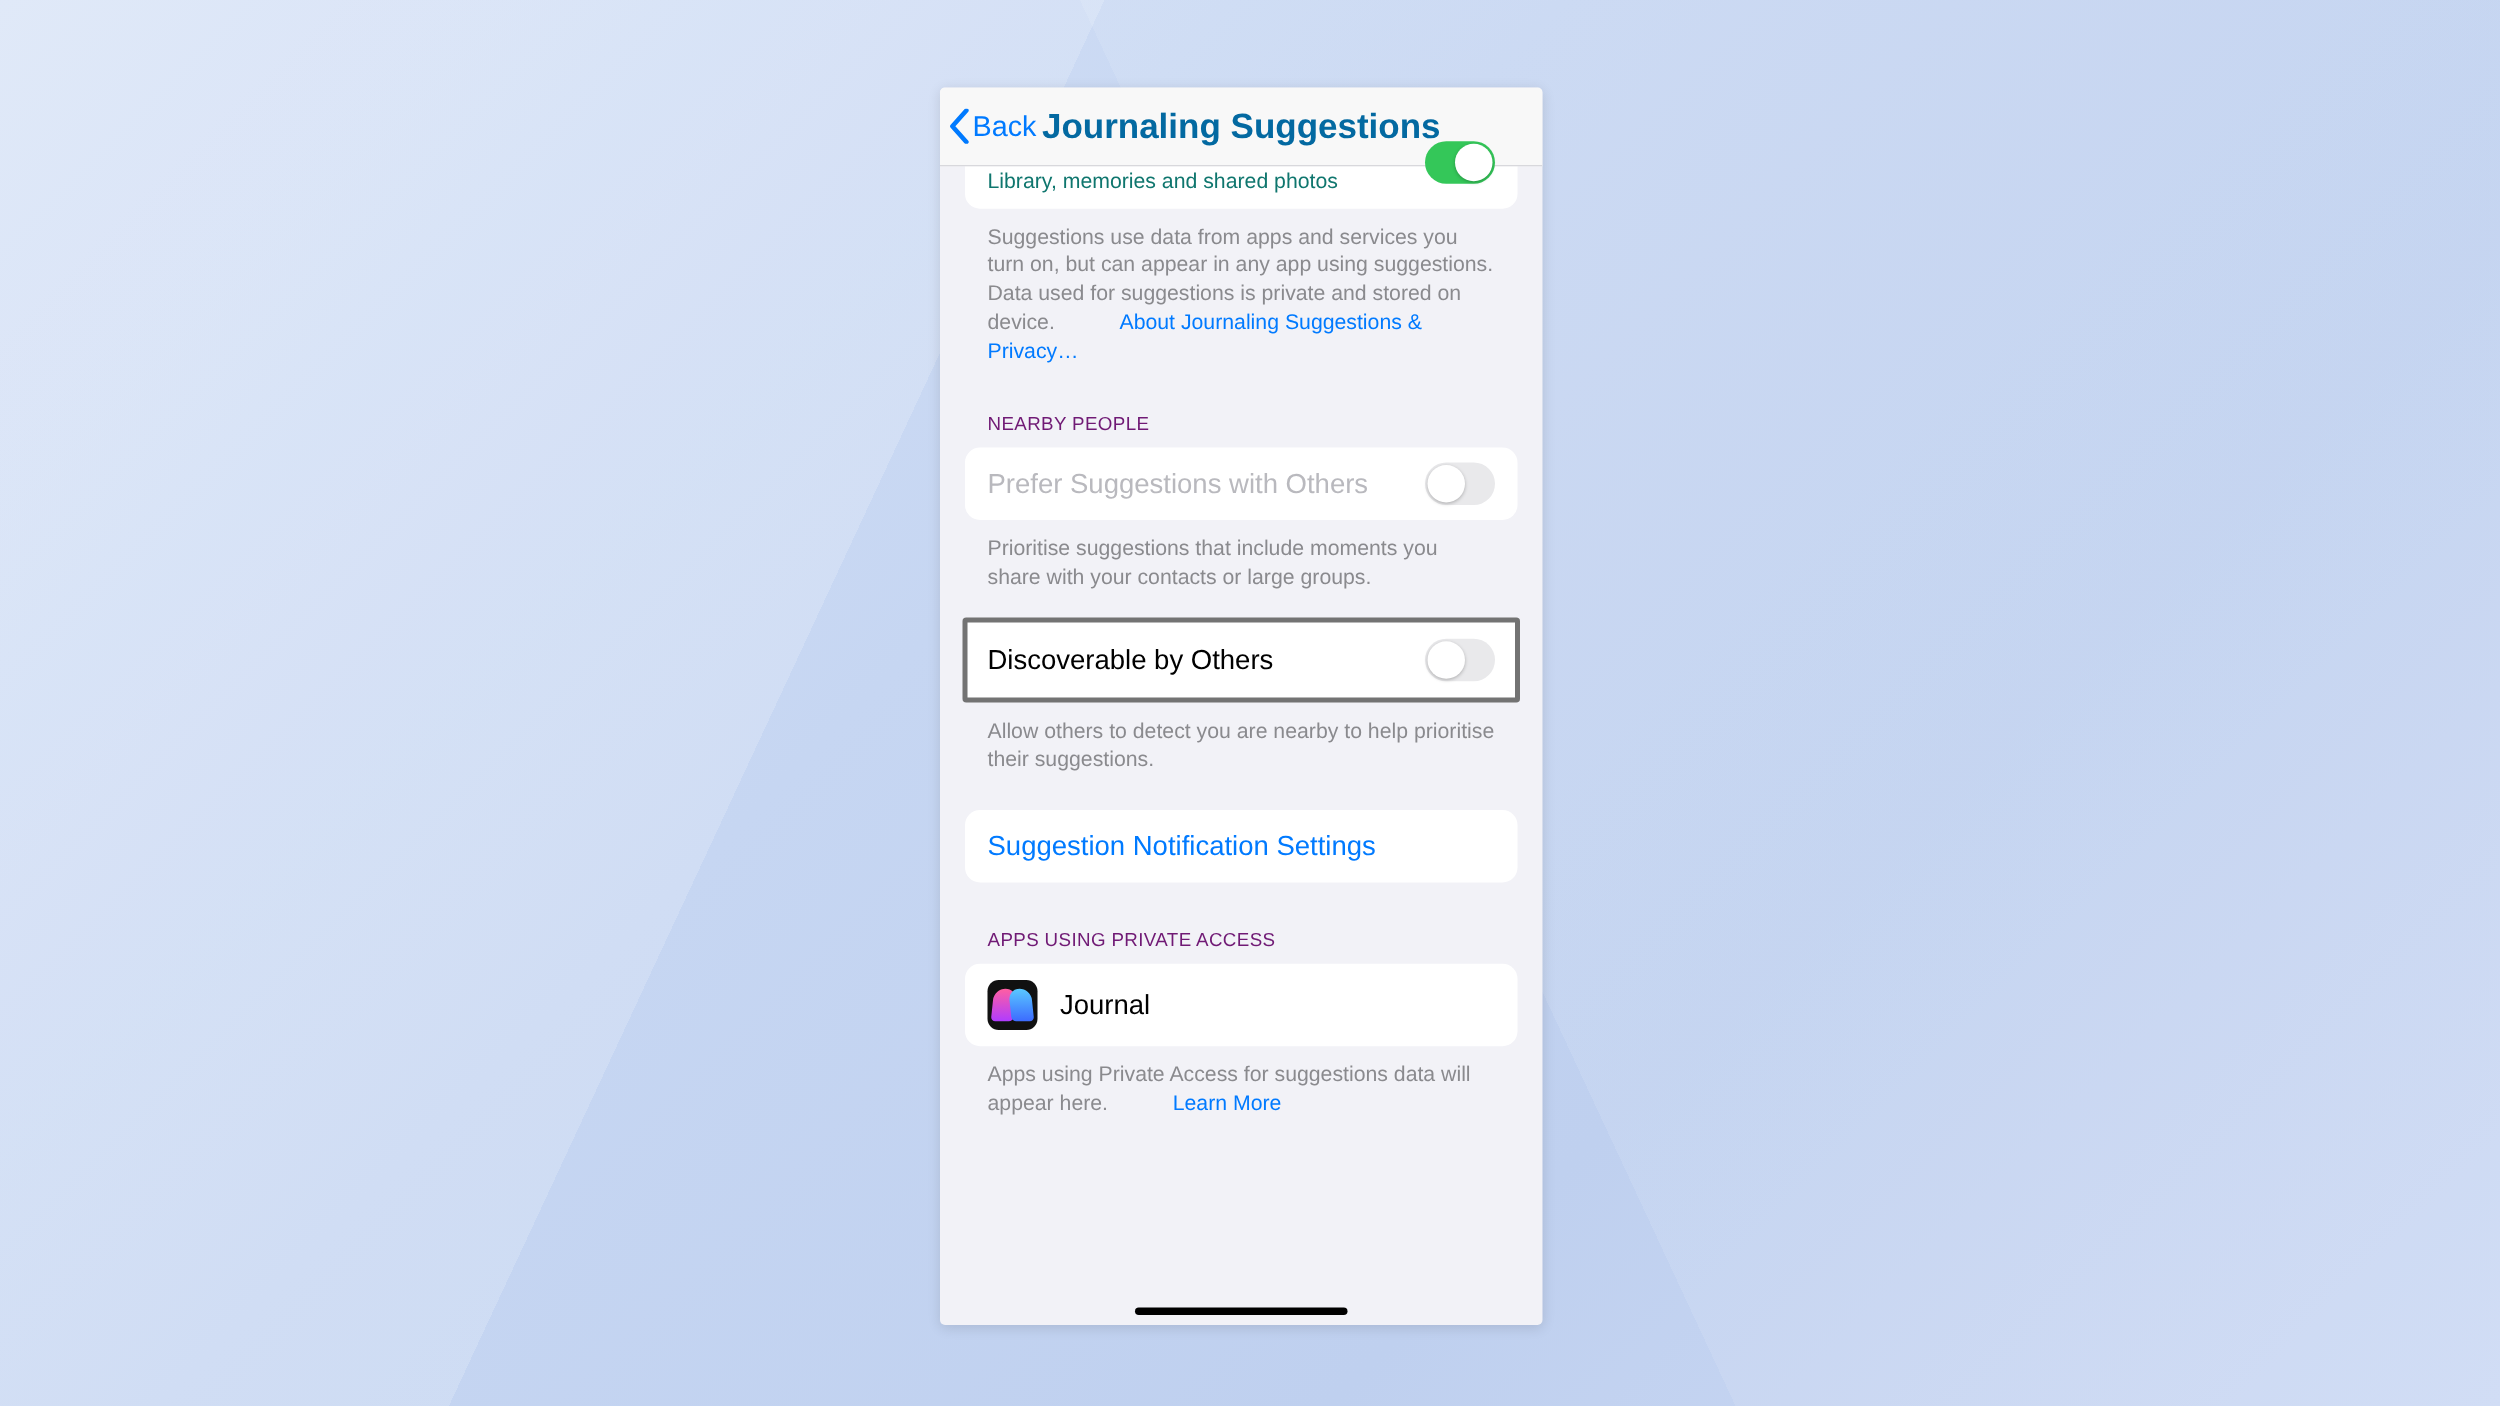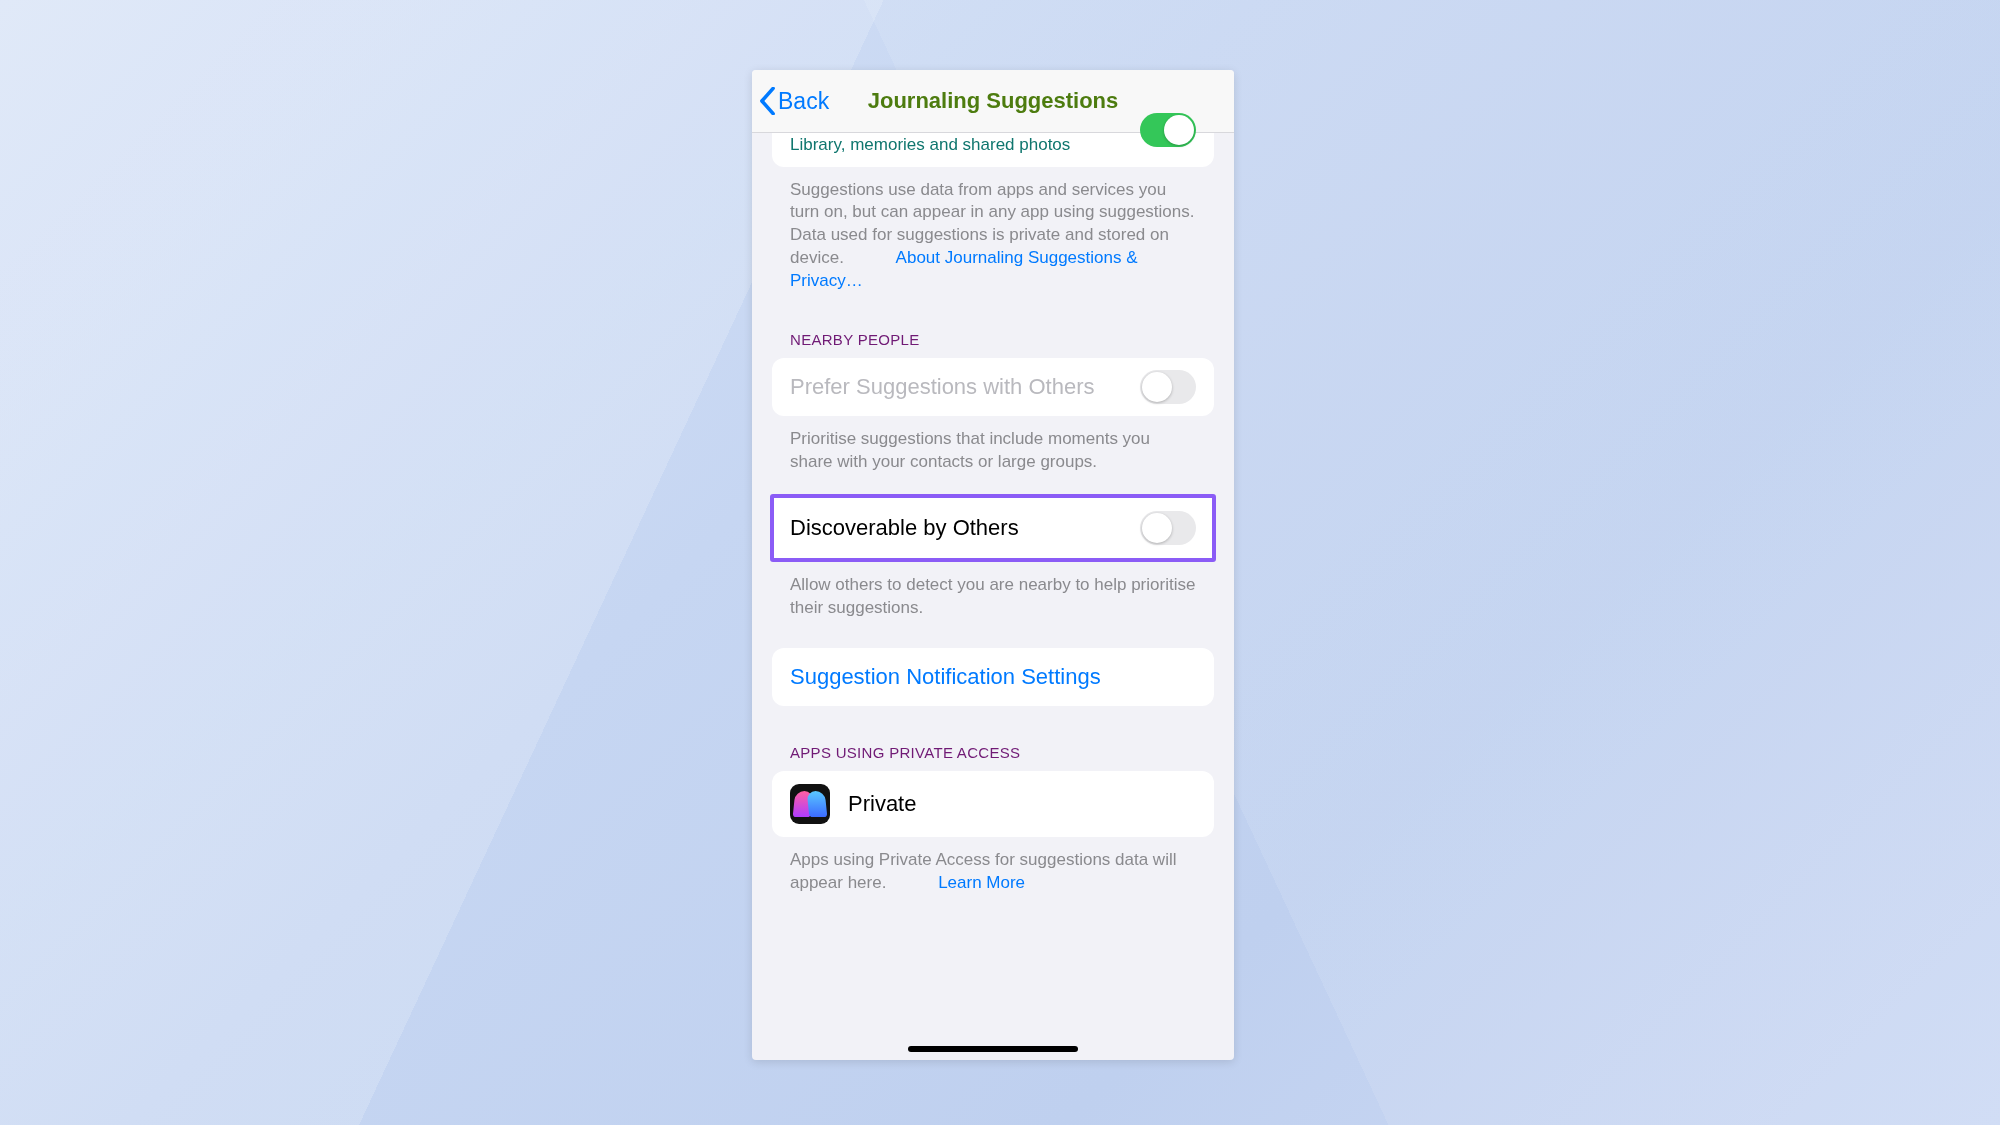--- a/index.html
+++ b/index.html
@@ -48,23 +48,23 @@
     display: flex;
     align-items: center;
     gap: 2px;
     color: #007aff;
     font-size: 23px;
     cursor: pointer;
   }
   .back-btn svg { width: 17px; height: 28px; }
   .nav-title {
     margin: 0 auto;
-    font-size: 22px;
+    font-size: 28px;
     font-weight: 600;
-    color: #4d7c0f;
+    color: #0369a1;
   }
 
   .content {
     padding: 0 0 30px 0;
   }
 
   .row-group {
     background: #fff;
     border-radius: 12px;
     margin: 0 20px;
@@ -140,21 +140,21 @@
     padding: 16px 18px;
     font-size: 22px;
     cursor: pointer;
   }
   .row-action.destructive { color: #ff3b30; }
   .row-action.link-row { color: #007aff; }
 
   .row.disabled .row-title { color: #b9b9be; }
 
   .highlight-box {
-    border: 4px solid #8b5cf6;
+    border: 4px solid #737373;
     border-radius: 3px;
     margin: 20px 18px 0 18px;
     padding: 0;
     background: #fff;
   }
   .highlight-box .row { border-top: none; padding: 13px 16px; }
   .highlight-box .row-title { font-size: 22px; }
 
   .app-row {
     display: flex;
@@ -250,21 +250,21 @@
       </div>
     </div>
     <div class="footer-text">Allow others to detect you are nearby to help prioritise their suggestions.</div>
 
     <div class="row-action link-row">Suggestion Notification Settings</div>
 
     <div class="section-header">APPS USING PRIVATE ACCESS</div>
     <div class="row-group">
       <div class="app-row">
         <div class="app-icon"></div>
-        <div class="app-name">Private</div>
+        <div class="app-name">Journal</div>
       </div>
     </div>
     <div class="footer-text">
       <span>Apps using Private Access for suggestions data will appear here. </span><a class="link">Learn More</a>
     </div>
 
   </div>
 
   <div class="home-indicator"></div>
 </div>

